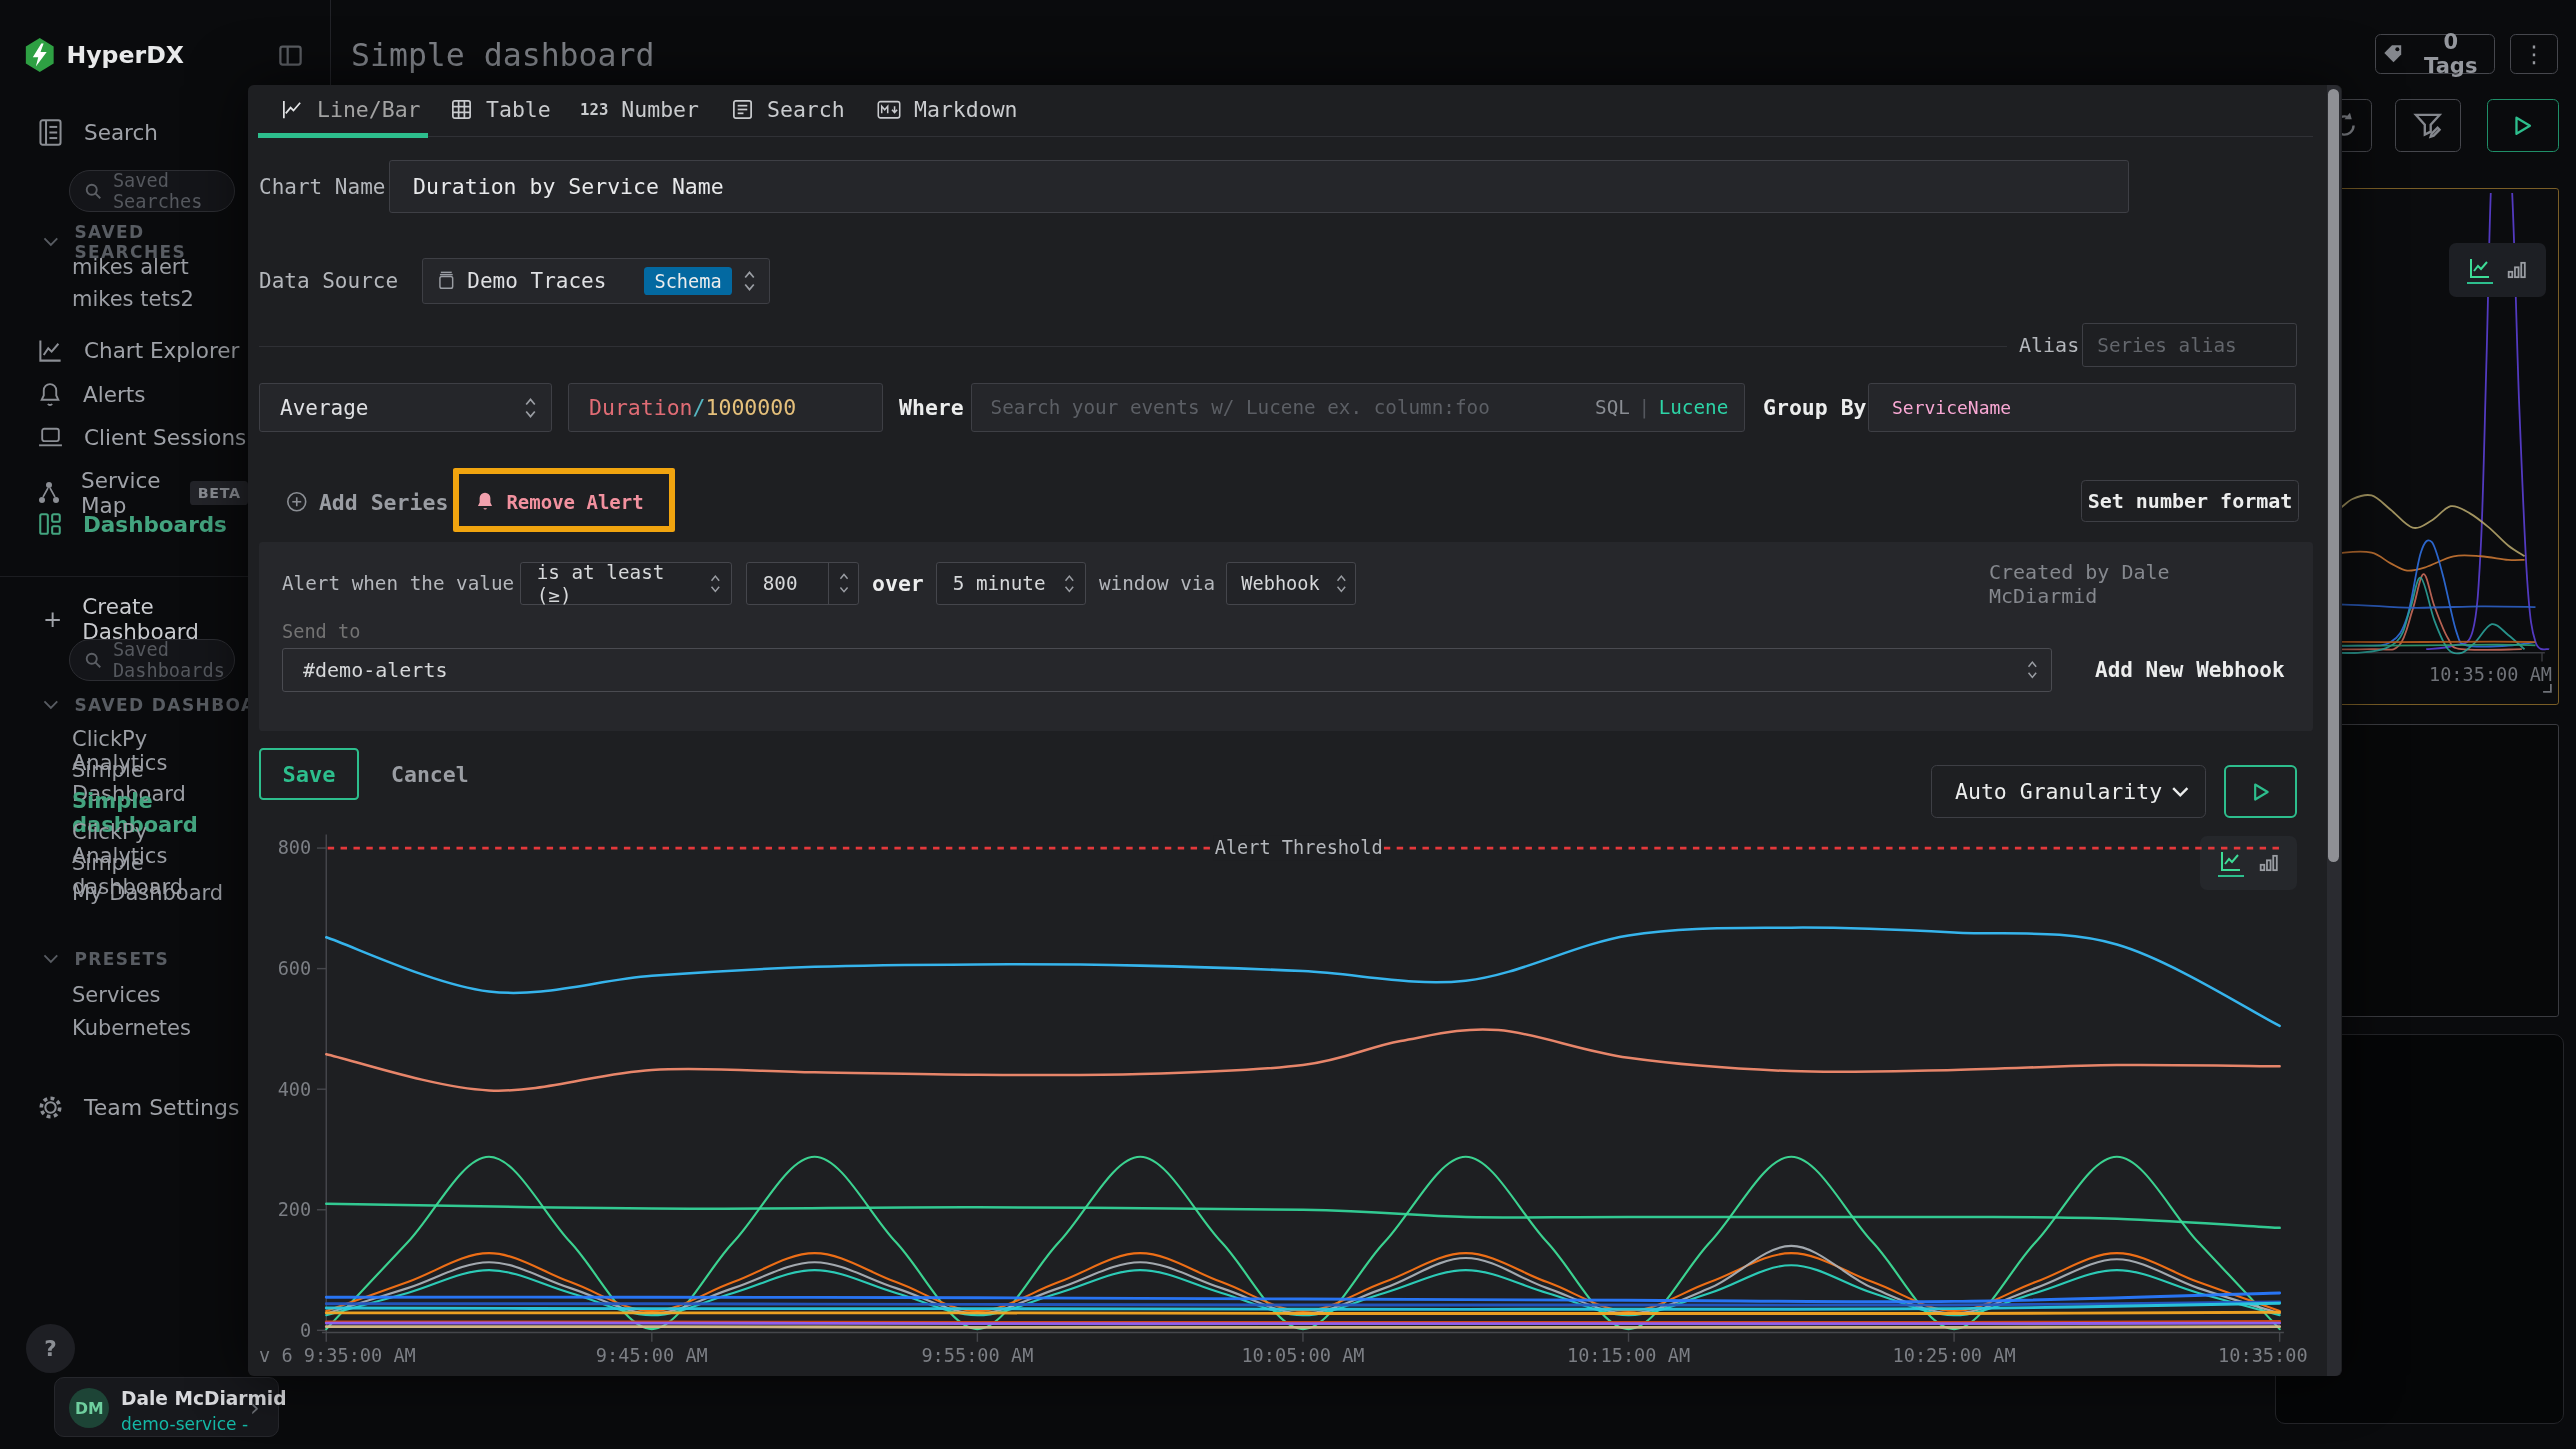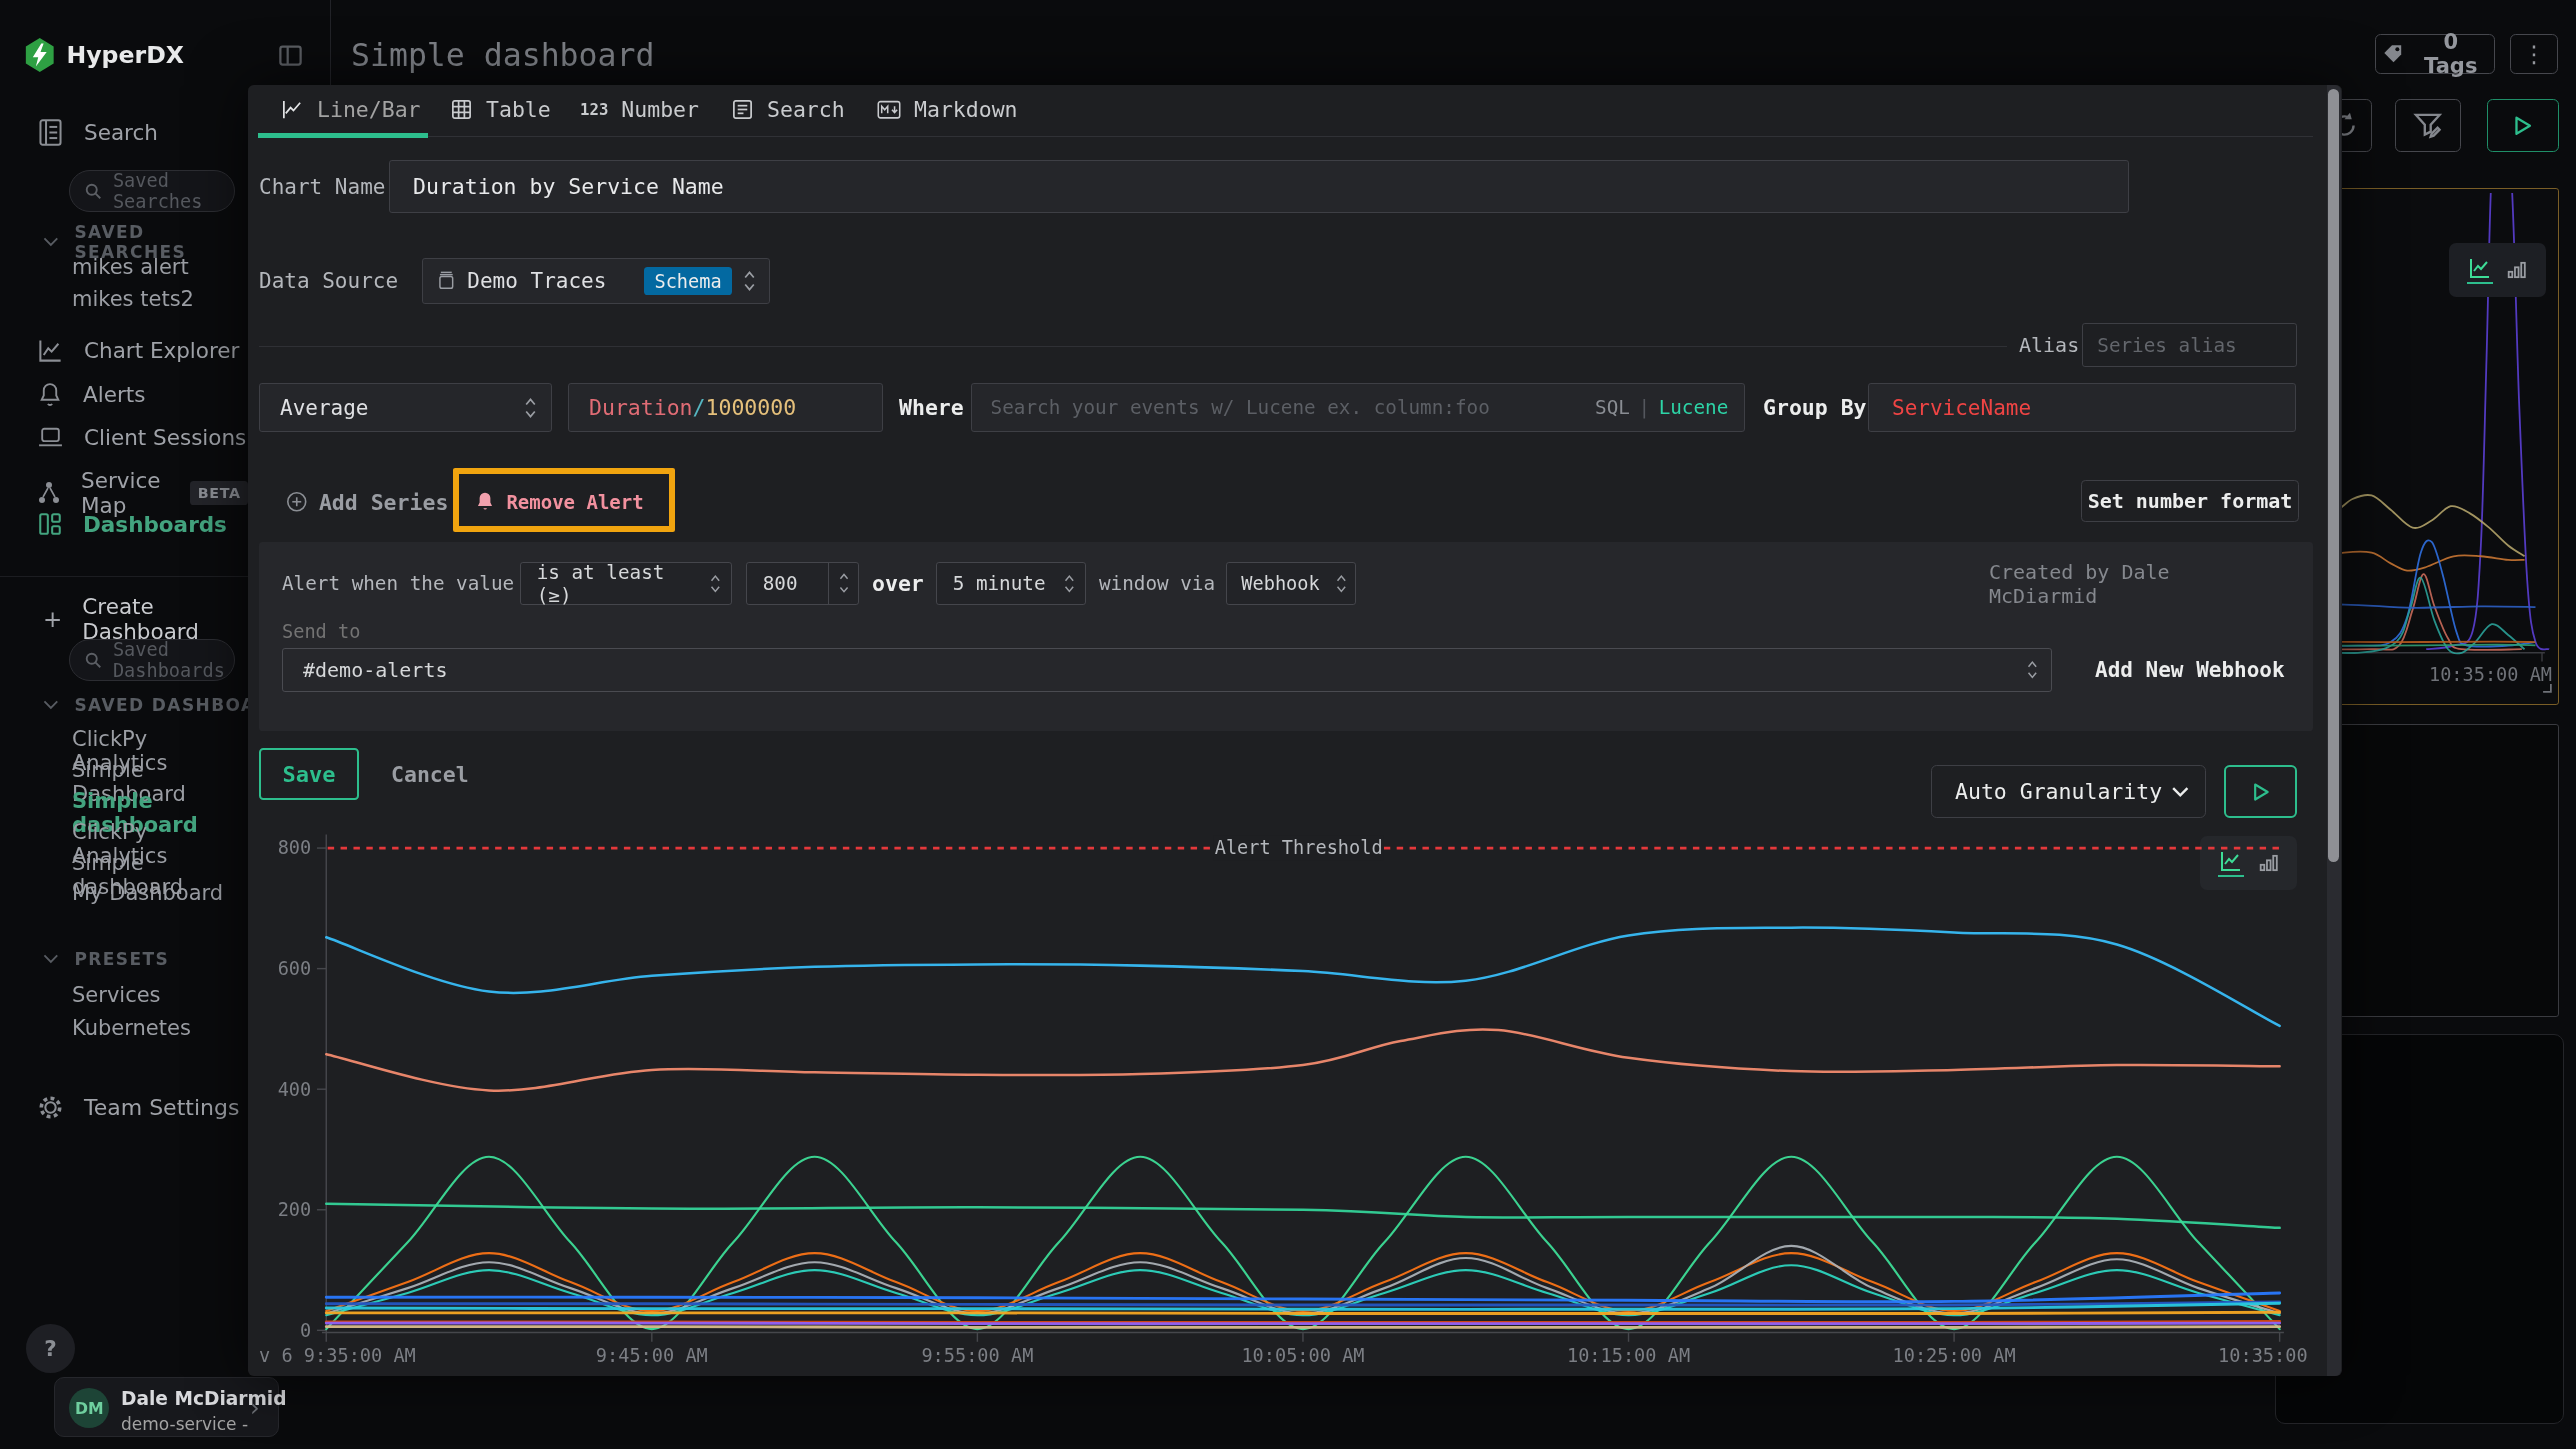--- a/index.html
+++ b/index.html
@@ -263,21 +263,21 @@
     </div>
   </div>
 
   <div class="a fxc sans" style="left:26px;top:1324px;width:49px;height:49px;border-radius:50%;background:#1e1f24;">
     <span style="font-size:21.5px;color:#8b8e94;font-weight:bold;">?</span>
   </div>
 
   <div class="a fx" style="left:54px;top:1377px;width:225px;height:60px;border-radius:10px;background:#17181c;border:0.7px solid #26272c;box-sizing:border-box;">
     <div class="a fxc sans" style="left:14.3px;top:10px;width:40px;height:40px;border-radius:50%;background:#1d4436;color:#6fcf9f;font-size:15.7px;font-weight:bold;">DM</div>
     <div class="a sans" style="left:66px;top:10px;font-size:18.6px;font-weight:bold;color:#d9dadd;white-space:nowrap;">Dale McDiarmid</div>
-    <div class="a sans" style="left:66px;top:36px;font-size:17px;color:#a3a3a3;">demo-service -</div>
+    <div class="a sans" style="left:66px;top:36px;font-size:17px;color:#14b8a6;">demo-service -</div>
     <span class="a sans" style="left:195px;top:15.7px;font-size:24px;color:#6b6e74;">›</span>
   </div>
 
   <div class="a" style="left:248px;top:85px;width:2094px;height:1291px;background:#1e1f22;border-radius:5.7px;box-shadow:0 0 57px rgba(0,0,0,.65);z-index:10;"></div>
 
   <div class="a" style="left:2327px;top:85px;width:14.3px;height:1291px;background:#2a2b30;z-index:11;border-radius:0 5.7px 5.7px 0;"></div>
   <div class="a" style="left:2328px;top:89px;width:11.4px;height:773px;background:#8f9095;border-radius:5.7px;z-index:12;"></div>
 
   <div class="a fx" style="left:281px;top:97px;gap:13px;z-index:11;">
     <span>
@@ -376,21 +376,21 @@
   <div class="a inp fx" style="left:971px;top:383px;width:774px;height:49px;z-index:11;padding:0 15.7px 0 18.6px;">
     <span class="mono" style="font-size:19.3px;color:#5c5f65;">Search your events w/ Lucene ex. column:foo</span>
     <span class="mono fx" style="margin-left:auto;gap:8.6px;">
       <span style="font-size:19.3px;color:#8a8d93;">SQL</span>
       <span style="font-size:19.3px;color:#54575d;">|</span>
       <span style="font-size:19.3px;color:#2dd4a7;">Lucene</span>
     </span>
   </div>
   <div class="a mono fx" style="left:1763px;top:383px;height:49px;font-size:21.5px;font-weight:bold;color:#eceded;z-index:11;">Group By</div>
   <div class="a inp fx" style="left:1868px;top:383px;width:428px;height:49px;z-index:11;padding-left:23px;">
-    <span class="mono" style="font-size:21px;color:#ef4444;">ServiceName</span>
+    <span class="mono" style="font-size:18px;color:#f9a8d4;">ServiceName</span>
   </div>
 
   <div class="a fx" style="left:286px;top:481px;height:42px;gap:11.4px;z-index:11;">
     <span>
         <svg width="21.5" height="21.5" viewBox="0 0 24 24" fill="none" stroke="#8b8e94" stroke-width="1.8">
           <circle cx="12" cy="12" r="10"></circle>
           <line x1="12" y1="7" x2="12" y2="17"></line>
           <line x1="7" y1="12" x2="17" y2="12"></line>
         </svg>
       </span>

